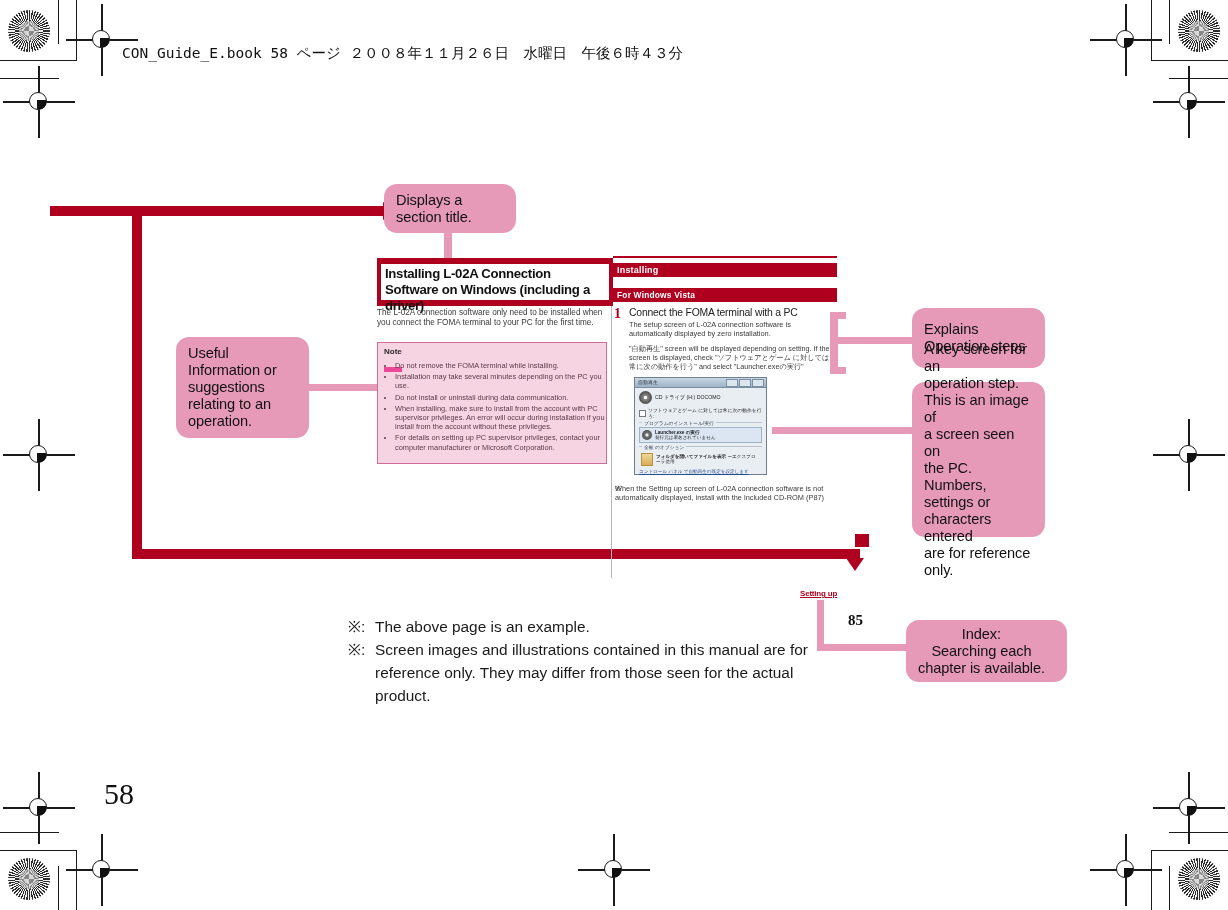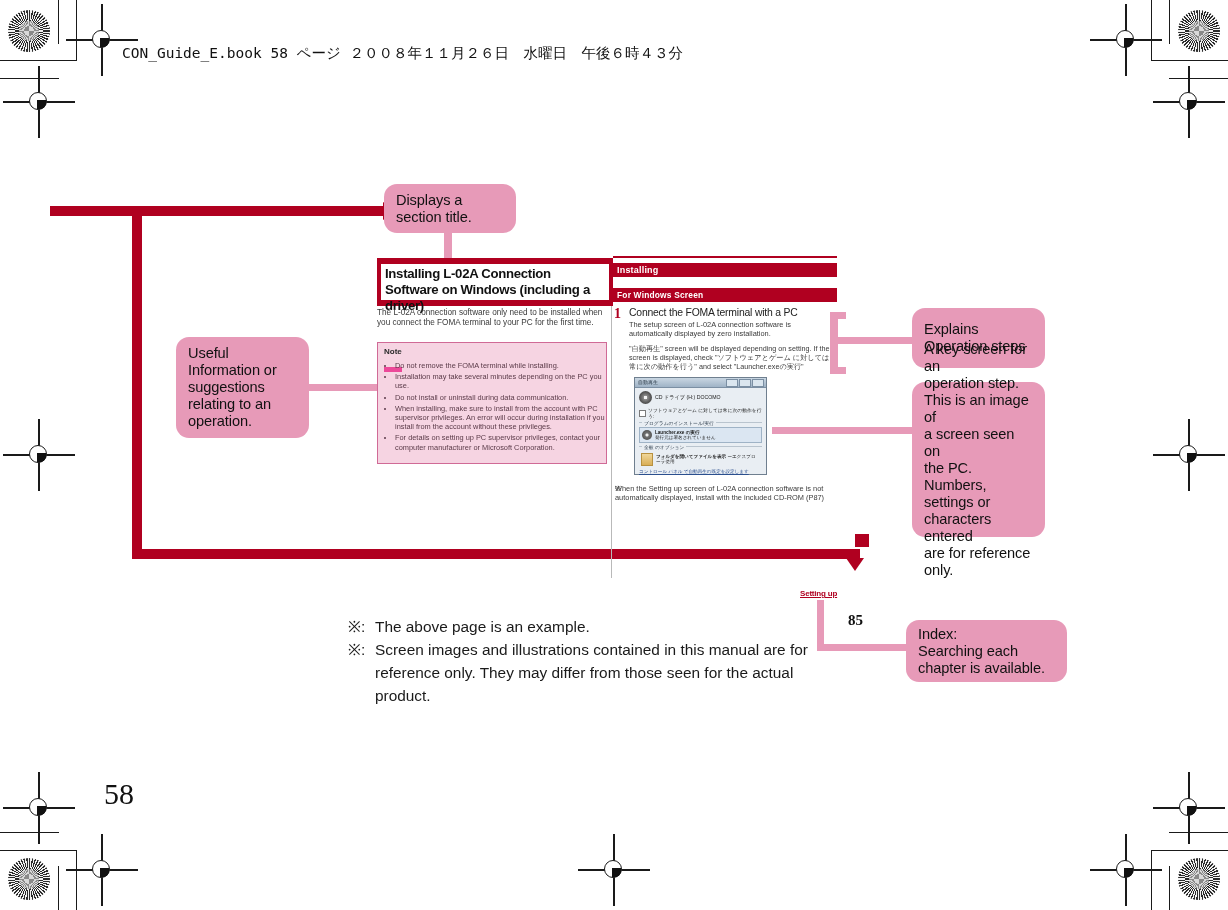--- a/index.html
+++ b/index.html
@@ -272,21 +272,21 @@
 This is an image of
 a screen seen on
 the PC. Numbers,
 settings or
 characters entered
 are for reference
 only.</span>
 </div>
 
 <div class="callout" style="left:906px;top:620px;width:161px;height:62px;display:flex;align-items:center;">
-  <span style="white-space:pre-line;">Index:
+  <span style="white-space:pre-line;text-align:center;">Index:
 Searching each
 chapter is available.</span>
 </div>
 
 <div class="col-divider"></div>
 
 <div class="sec-band"></div>
 <div class="sec-title">Installing L-02A Connection Software on Windows (including a driver)</div>
 <div class="lead">The L-02A connection software only need to be installed when you connect the FOMA terminal to your PC for the first time.</div>
 
@@ -298,21 +298,21 @@
     <li>Do not install or uninstall during data communication.</li>
     <li>When installing, make sure to install from the account with PC supervisor privileges. An error will occur during installation if you install from the account without these privileges.</li>
     <li>For details on setting up PC supervisor privileges, contact your computer manufacturer or Microsoft Corporation.</li>
   </ul>
 </div>
 
 <div class="inst-band" style="top:256px;height:2px;background:#b00020;"></div>
 <div class="inst-band2" style="top:263px;height:14px;"></div>
 <div class="inst-lbl">Installing</div>
 <div class="vista-band"></div>
-<div class="vista-lbl">For Windows Screen</div>
+<div class="vista-lbl">For Windows Vista</div>
 
 <div class="stepnum">1</div>
 <div class="steptitle">Connect the FOMA terminal with a PC</div>
 <div class="stepbody">The setup screen of L-02A connection software is automatically displayed by zero installation.</div>
 <div class="stepjp">"自動再生" screen will be displayed depending on setting. If the screen is displayed, check "ソフトウェアとゲーム に対しては常に次の動作を行う" and select "Launcher.exeの実行"</div>
 
 <div class="dlg">
   <div class="dlg-tb">
     <span class="t">自動再生</span>
     <span class="btns">

